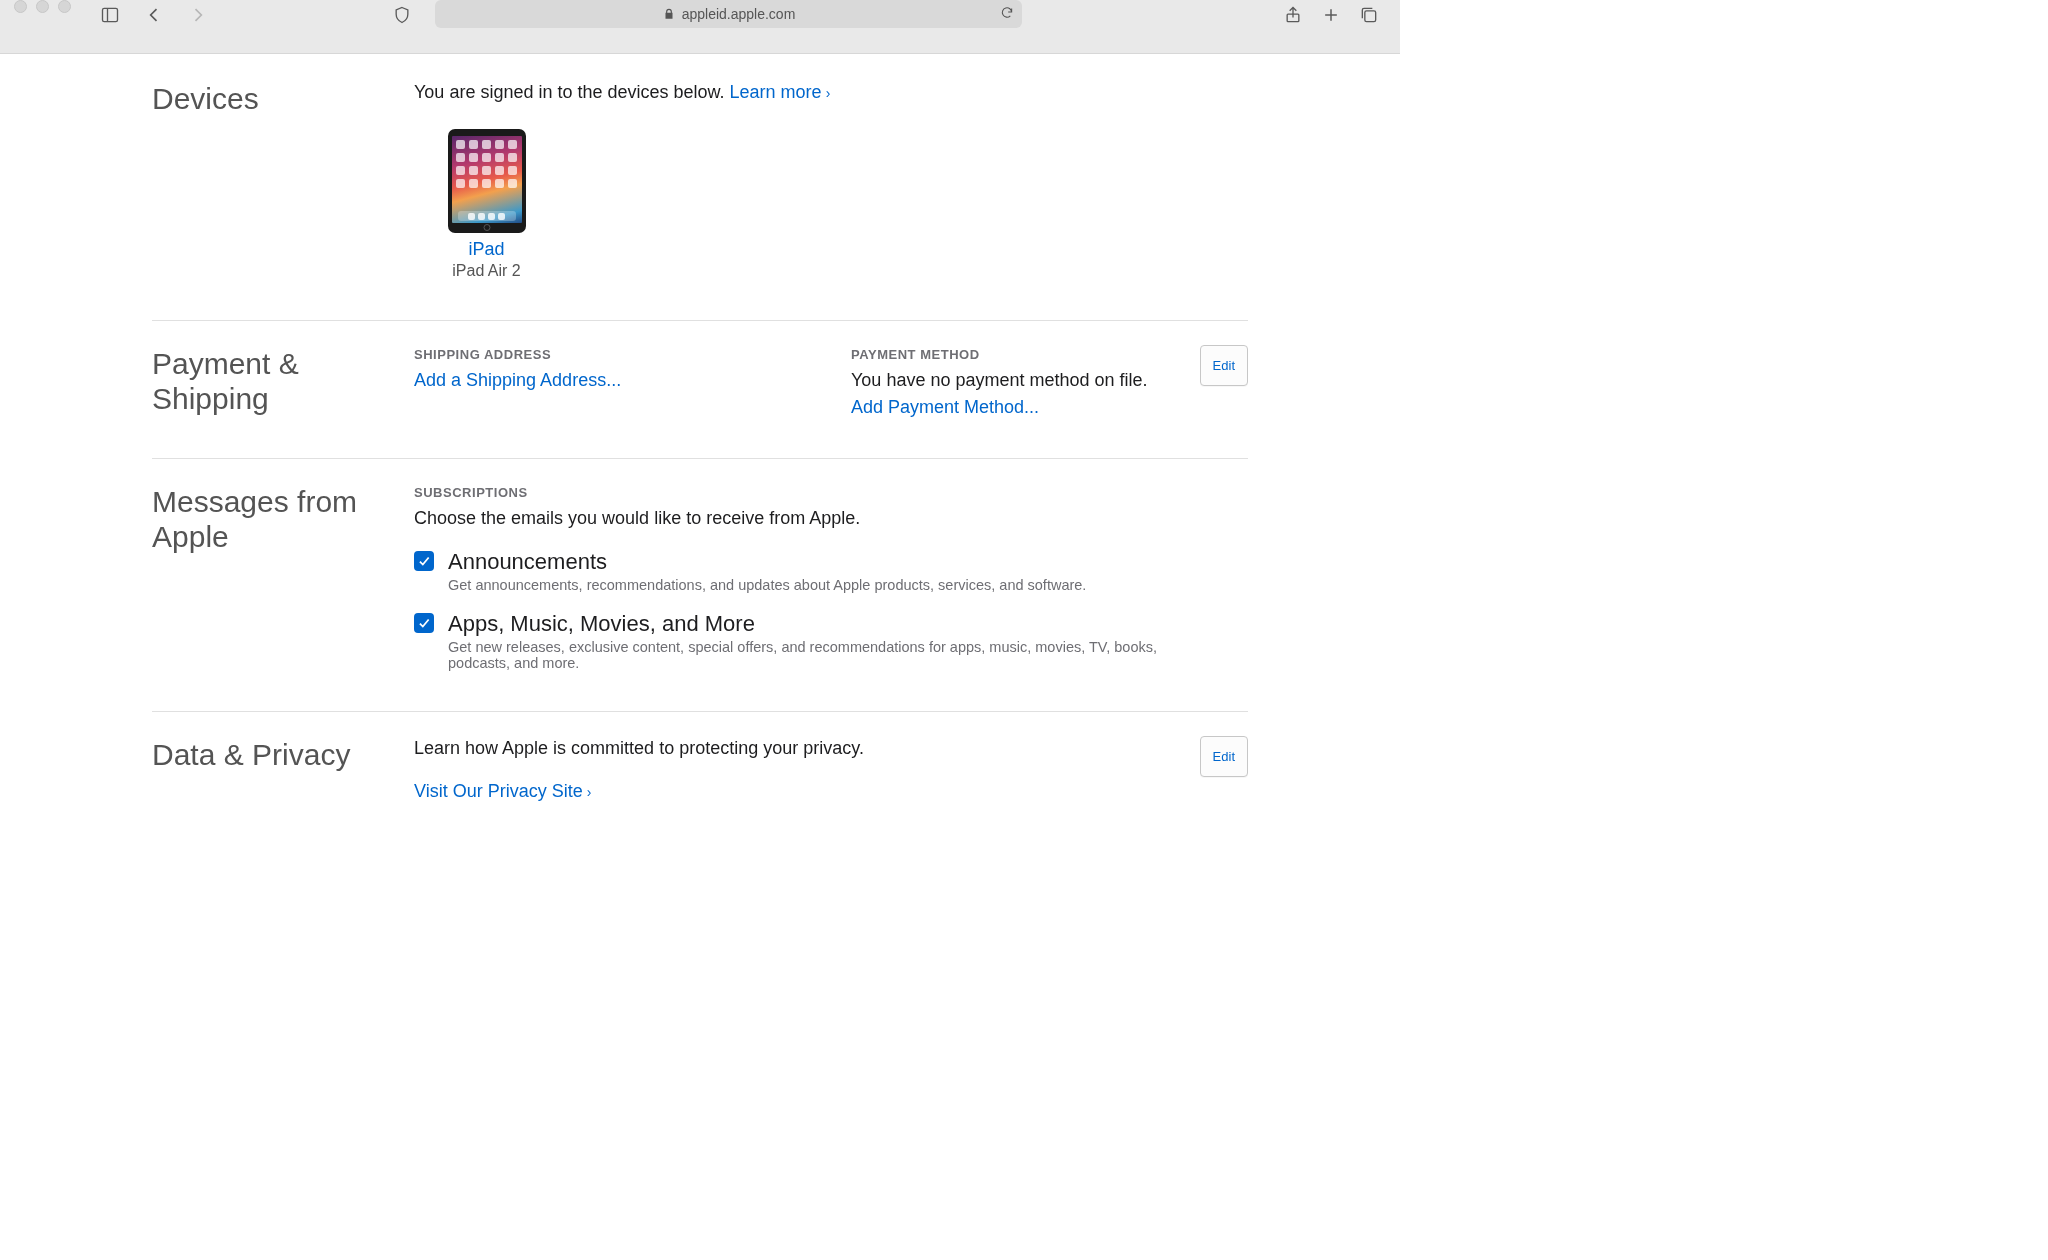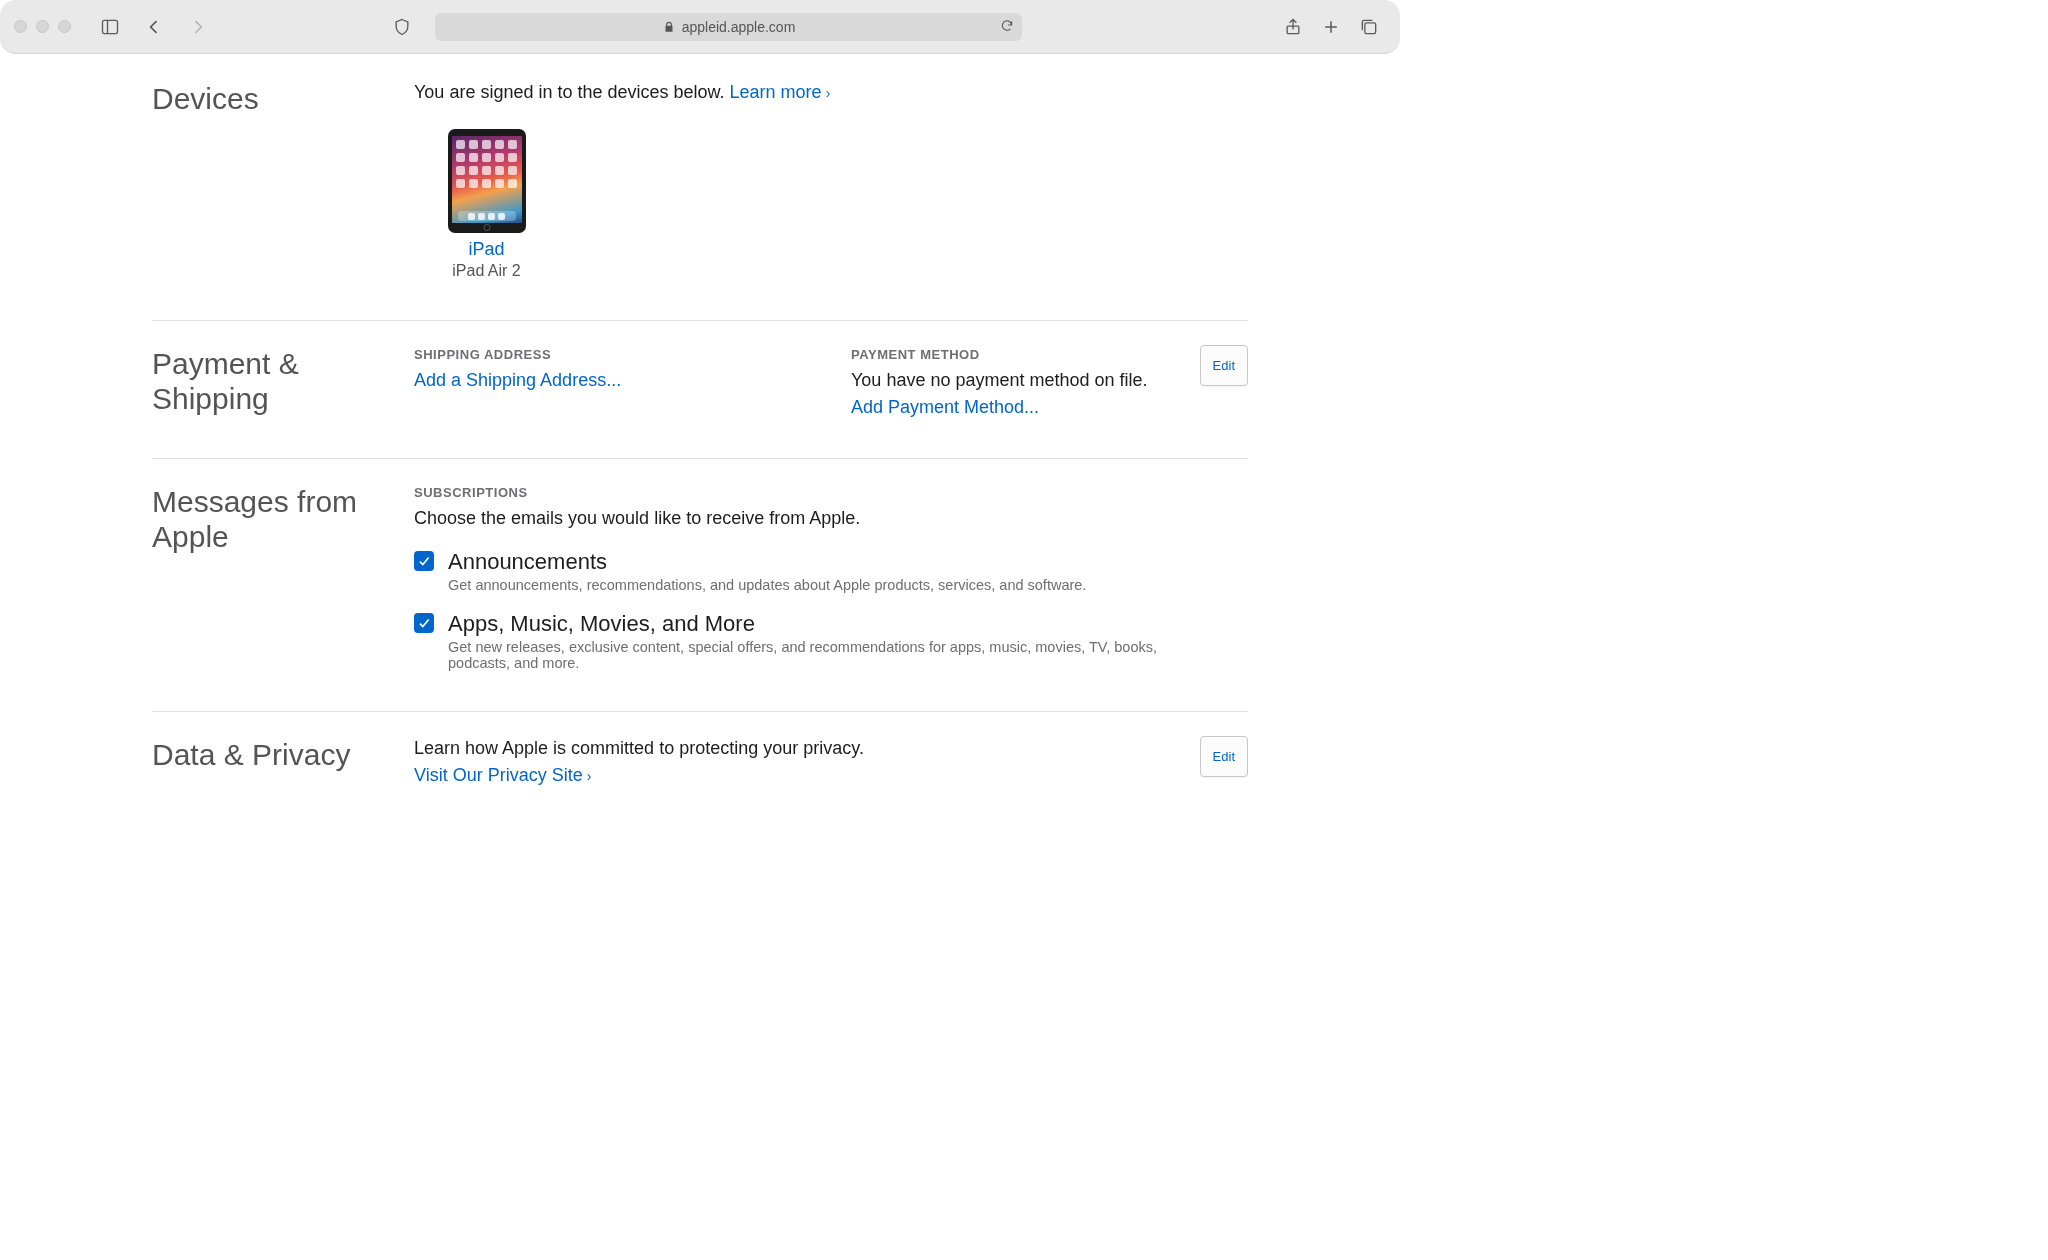--- a/index.html
+++ b/index.html
@@ -11,24 +11,22 @@
     width: 1400px;
     overflow: hidden;
   }
 
   
   .chrome {
     height: 54px;
     background: #e9e9e9;
     border-bottom: 1px solid #d7d7d7;
     display: flex;
-    align-items: center;
     padding: 0 14px;
     gap: 10px;
-    border-radius: 16px;
   }
   .traffic-lights { display: flex; gap: 9px; margin-right: 12px; }
   .traffic-lights span {
     width: 13px; height: 13px; border-radius: 50%;
     background: #d6d6d6; border: 1px solid #c7c7c7;
   }
   .chrome .tb-btn {
     width: 34px; height: 30px;
     display: flex; align-items: center; justify-content: center;
     color: #5a5a5a;
@@ -322,19 +320,19 @@
         </div>
       </div>
     </div>
   </section>
 
   <section class="row">
     <h2 class="row-title">Data &amp; Privacy</h2>
     <div class="row-body">
       <button class="edit-btn">Edit</button>
       <p class="plain">Learn how Apple is committed to protecting your privacy.</p>
-      <div style="margin-top:6px">
+      <div style="margin-top:22px">
         <a class="link" href="#"><span>Visit Our Privacy Site</span><span class="chev">›</span></a>
       </div>
     </div>
   </section>
 
 </div>
 
 </body></html>

